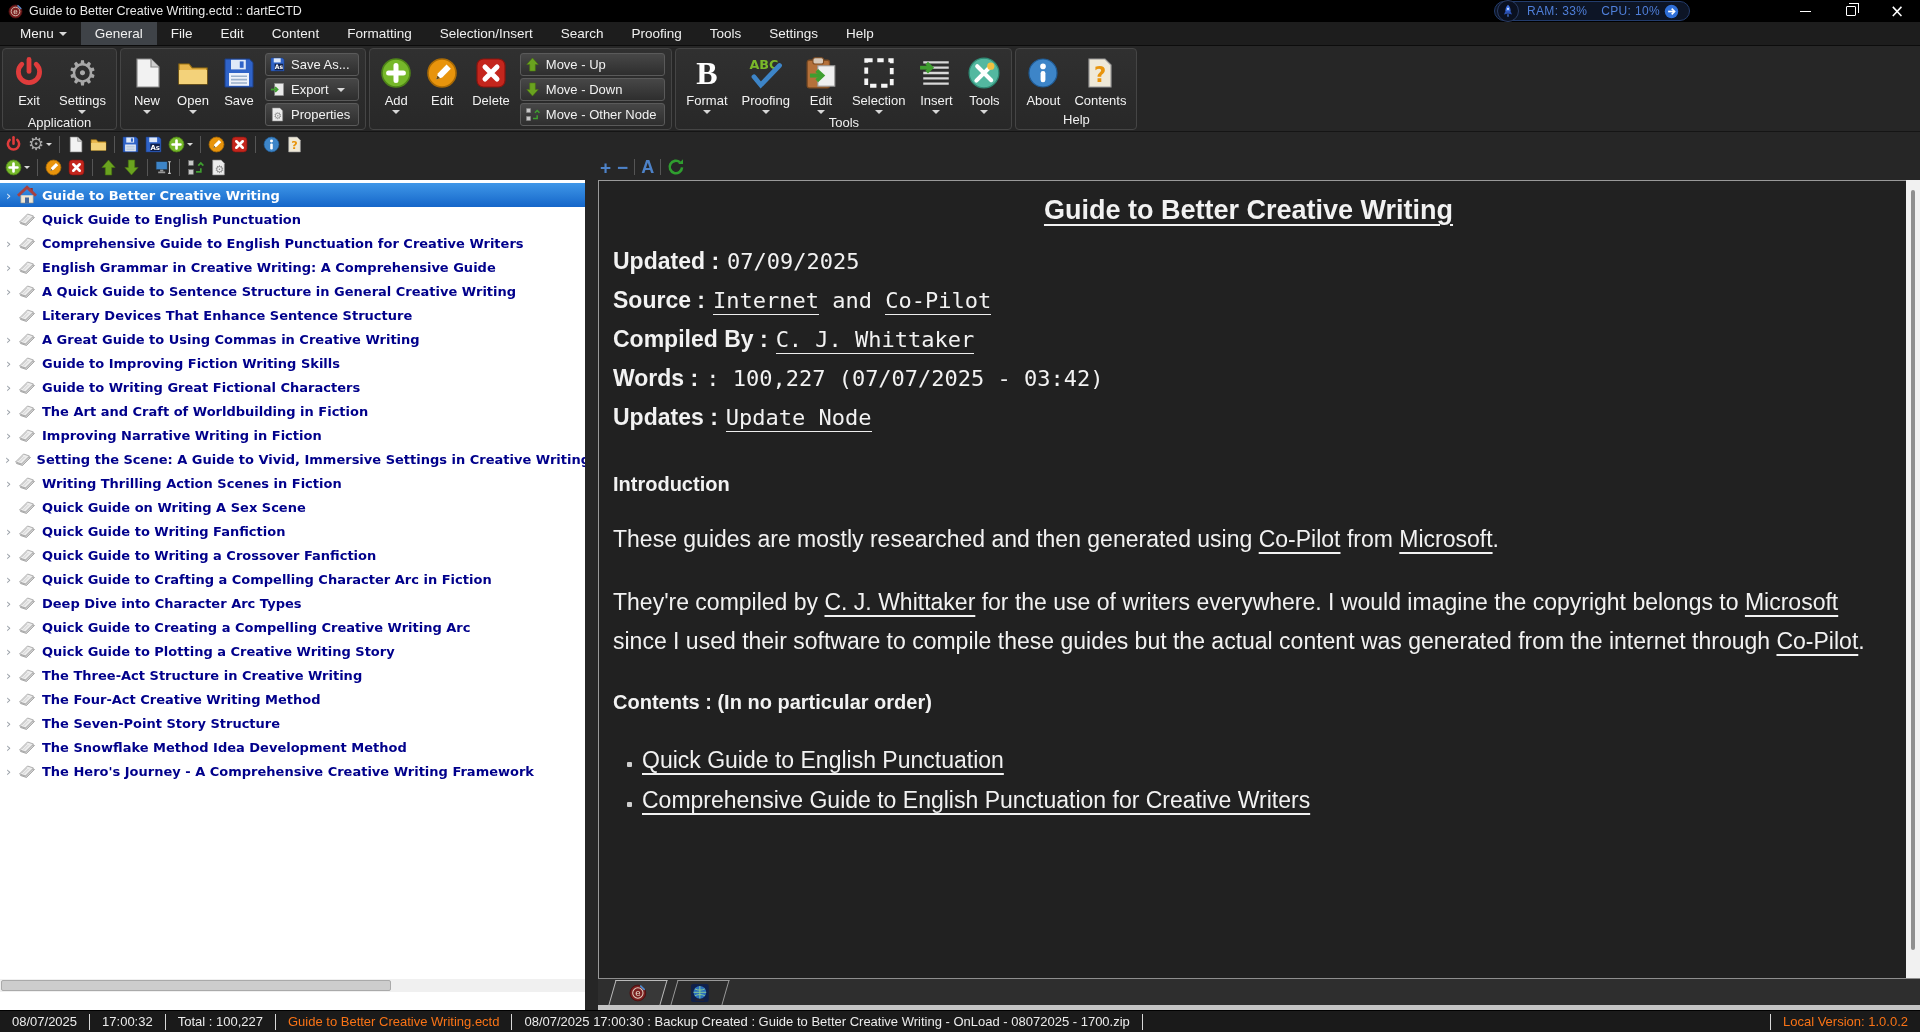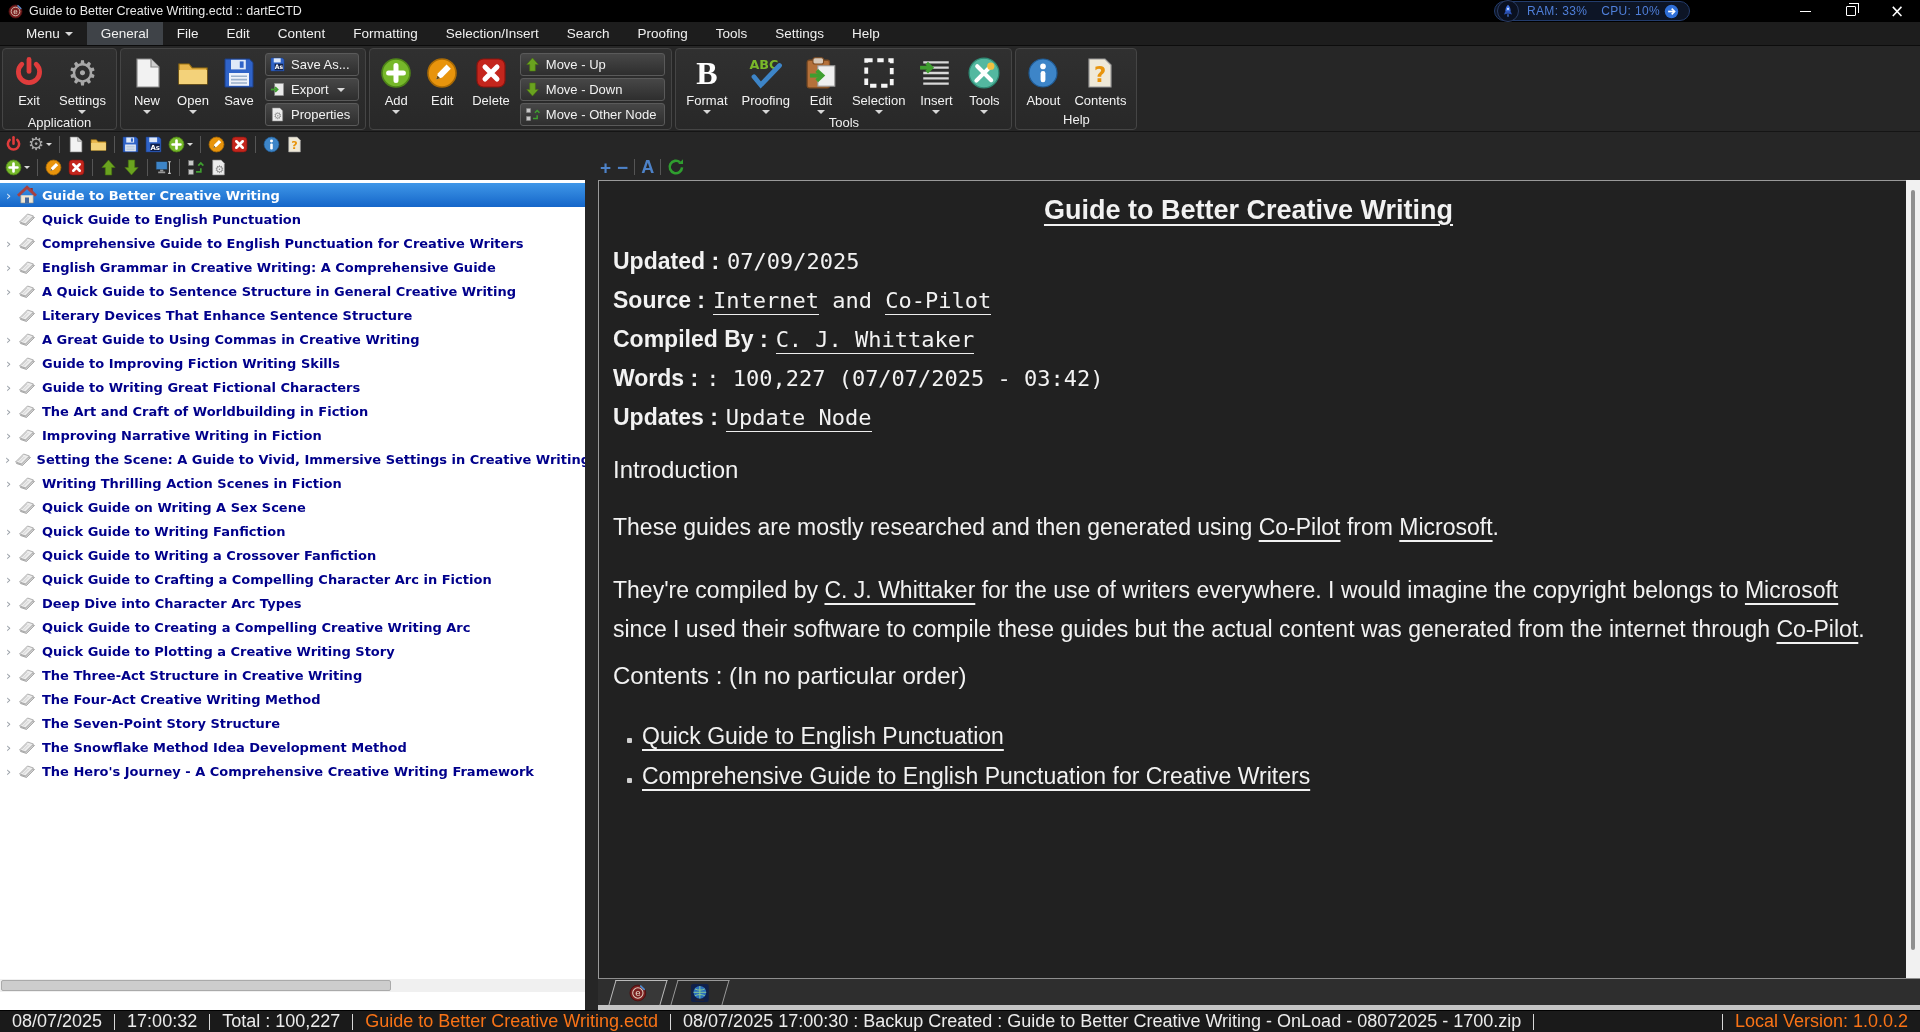--- a/index.html
+++ b/index.html
@@ -19,21 +19,21 @@
   .wincontrols { position:absolute; right:0; top:0; height:22px; display:flex; }
   .wc { width:46px; height:22px; display:flex; align-items:center; justify-content:center; color:#fff; }
   .wc-min-glyph { width:11px; border-top:1.6px solid #fff; display:inline-block; }
   .wc-max-glyph { width:10px; height:10px; border:1.4px solid #fff; border-radius:1px; position:relative; }
   .wc-max-glyph:before { content:""; position:absolute; left:2px; top:-4px; width:9px; height:9px;
     border:1.4px solid #fff; border-left:none; border-bottom:none; }
   .wc-close-glyph { font-size:17px; line-height:1; font-family:"DejaVu Sans",sans-serif; }
 
   
   .menubar { position:absolute; left:0; top:22px; width:1920px; height:24px; background:#1d1d1d;
-    display:flex; align-items:stretch; padding-left:12px; border-bottom:1px solid #0c0c0c; }
+    display:flex; align-items:stretch; padding-left:6px; border-bottom:1px solid #0c0c0c; }
   .menu-item { display:flex; align-items:center; gap:5px; padding:0 14px; color:#f0f0f0; font-size:13.5px; }
   .menu-item.active { background:#3f4348; }
 
   .dd { display:inline-block; width:0; height:0; border-left:4px solid transparent;
     border-right:4px solid transparent; border-top:4.5px solid #d8d8d8; }
   .dd-s { border-left-width:3px; border-right-width:3px; border-top-width:3.5px; }
 
   
   .ribbon { position:absolute; left:0; top:46px; width:1920px; height:86px; background:#262626;
     display:flex; align-items:stretch; padding:2px 2px 1px 2px; gap:3px; border-bottom:1px solid #151515; }
@@ -84,21 +84,21 @@
     border-top:1px solid #9a9a9a; border-left:1px solid #9a9a9a; color:#f2f2f2; overflow:hidden; }
   .doc { padding:12px 22px 0 14px; }
   .doc-title-row { text-align:center; margin-top:2px; }
   .doc-title { font-size:27px; font-weight:bold; text-decoration:underline; text-underline-offset:5px;
     text-decoration-thickness:2px; }
   .meta { margin-top:22px; }
   .meta-line { display:flex; align-items:baseline; height:39px; }
   .mlabel { font-weight:bold; font-size:23px; white-space:pre; }
   .mval { font-family:"DejaVu Sans Mono", monospace; font-size:22px; white-space:pre; margin-left:8px; }
   .mlink { border-bottom:1.5px solid #eee; padding-bottom:1px; }
-  .h2 { font-size:24px; font-weight:normal; margin-top:13px; }
+  .h2 { font-size:20px; font-weight:bold; margin-top:30px; }
   .para { font-size:23px; line-height:39px; margin-top:24px; max-width:1286px; }
   .alink { text-decoration:underline; text-underline-offset:5px; text-decoration-thickness:1.5px; }
   .clist { margin-top:26px; }
   .clist-item { display:flex; align-items:center; height:40px; }
   .bullet { width:5px; height:5px; background:#cfcfcf; border-radius:1px; margin:8px 10px 0 14px; flex:none; }
   .clist-item .alink { font-size:23px; }
 
   
   .vscroll { position:absolute; left:1906px; top:180px; width:14px; height:798px; background:#f1f1f1; }
   .vscroll .vthumb { position:absolute; left:5px; top:10px; width:4px; height:760px; background:#8f8f8f; border-radius:2px; }
@@ -107,21 +107,21 @@
   .tabstrip { position:absolute; left:598px; top:978px; width:1322px; height:27px; background:#2e2e2e;
     border-top:1px solid #8f8f8f; display:flex; align-items:flex-end; padding-left:14px; }
   .btab { height:25px; width:52px; background:#2b2b2b; border:1px solid #999; border-bottom:none;
     transform:skewX(-16deg); display:flex; align-items:center; justify-content:center; margin-right:10px; }
   .btab .unskew { transform:skewX(16deg); display:flex; }
   .btab.active { background:#383838; border-color:#bbb; }
   .tabunder { position:absolute; left:598px; top:1005px; width:1322px; height:5px; background:#c4c4c4; }
 
   
   .statusbar { position:absolute; left:0; top:1010px; width:1920px; height:22px; background:#1a1a1a;
-    display:flex; align-items:center; color:#ececec; font-size:18px; border-top:1px solid #000; }
+    display:flex; align-items:center; color:#ececec; font-size:13px; border-top:1px solid #000; }
   .seg { padding:0 12px; white-space:nowrap; }
   .ssep { width:1px; height:16px; background:#d8d8d8; flex:none; }
   .seg.green { color:#f97316; }
   .spacer { flex:1; }
 </style>
 </head>
 <body>
 
 <div class="app">
 

